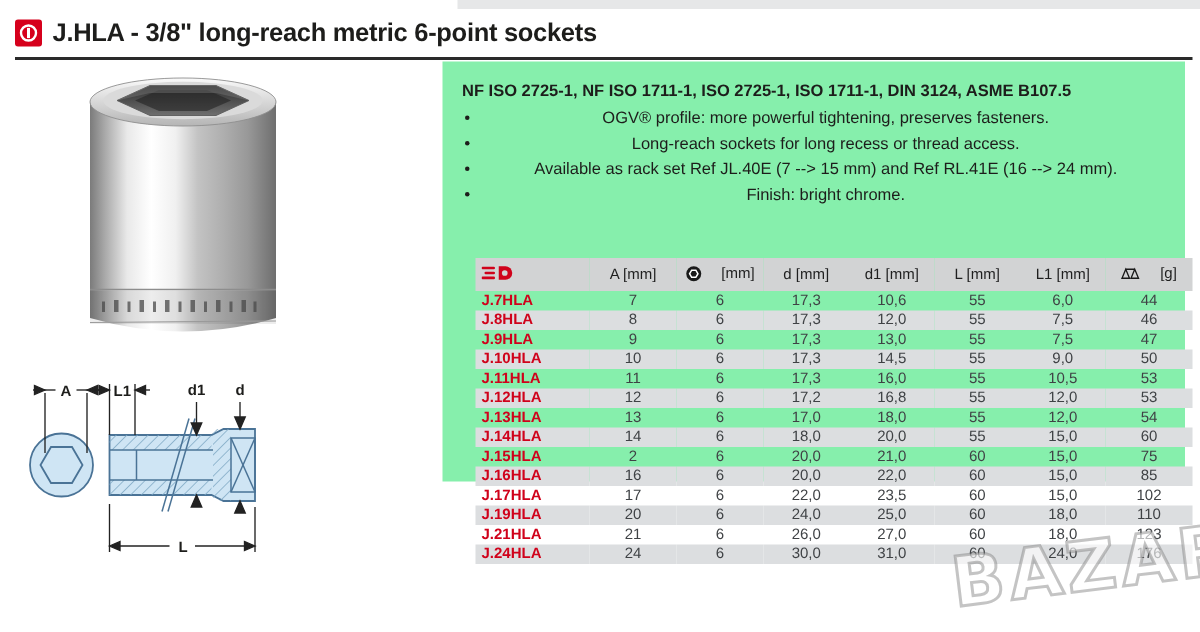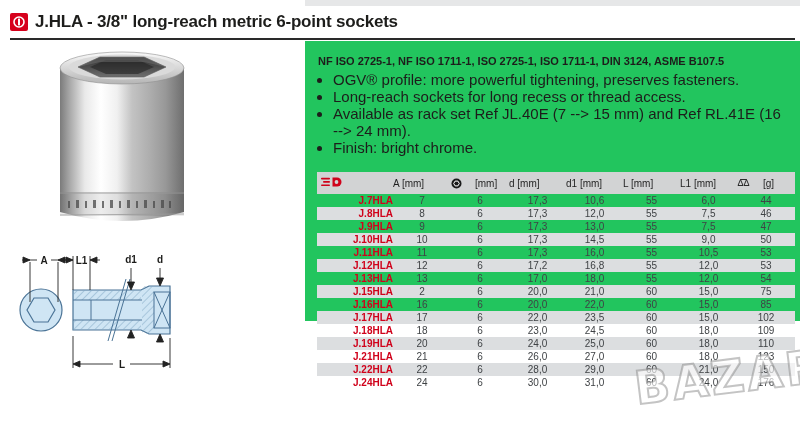--- a/index.html
+++ b/index.html
@@ -10,34 +10,34 @@
   .top-strip{position:absolute;left:305px;top:0;width:495px;height:6px;background:#e6e7e8;}
 
   
   .page-header{position:absolute;left:10px;top:12px;width:785px;display:flex;align-items:center;
                gap:7px;border-bottom:2px solid #2a2a2a;padding-bottom:6px;}
   .title-icon{width:18px;height:18px;background:#d6001c;border-radius:2px;flex:0 0 auto;
               display:flex;align-items:center;justify-content:center;}
   .page-title{font-size:17px;font-weight:bold;letter-spacing:-0.2px;color:#1d1d1b;white-space:nowrap;}
 
   
-  .panel{position:absolute;left:305px;top:41px;width:495px;height:280px;background:#22c55e;}
+  .panel{position:absolute;left:295px;top:41px;width:495px;height:280px;background:#86efac;}
   .standards{margin:13px 12px 3px 13px;font-size:11px;font-weight:bold;color:#1d1d1b;line-height:14px;}
-  .features{margin:3px 12px 12px 13px;padding-left:15px;font-size:15px;color:#1d1d1b;line-height:17px;}
+  .features{margin:3px 12px 12px 13px;padding-left:15px;font-size:11px;color:#1d1d1b;line-height:17px;text-align:center;}
   .features li{padding:0;margin:0;}
 
   
   .spec-table{position:absolute;left:317px;top:172px;width:478px;border-collapse:collapse;
               table-layout:fixed;font-size:10px;}
   .spec-table th{background:#d2d3d4;height:22px;font-weight:normal;color:#1f1f1f;
-                 text-align:left;padding:0;white-space:nowrap;}
+                 text-align:center;padding:0;white-space:nowrap;}
   .spec-table th.ref-th{text-align:left;padding-left:4px;}
   .spec-table td{height:13px;line-height:13px;padding:0;text-align:center;color:#3f4245;}
   .spec-table tbody tr:nth-child(even){background:#dcdee0;}
-  .spec-table td.ref{color:#d0021b;font-weight:bold;text-align:right;padding-left:4px;font-size:10px;}
+  .spec-table td.ref{color:#d0021b;font-weight:bold;text-align:left;padding-left:4px;font-size:10px;}
   .icon-wrap{display:inline-flex;align-items:center;gap:13px;vertical-align:middle;}
 
   
   .photo-svg{position:absolute;left:52px;top:44px;}
   .diagram-svg{position:absolute;left:8px;top:246px;}
 
   
   .watermark{position:absolute;left:634px;top:350px;font-size:46px;font-weight:bold;
              font-family:"DejaVu Sans", sans-serif;color:rgba(255,255,255,0.62);
              -webkit-text-stroke:2px rgba(125,125,125,0.45);transform:rotate(-7deg);
@@ -320,20 +320,30 @@
           <td class="ref">J.13HLA</td>
           <td>13</td>
           <td>6</td>
           <td>17,0</td>
           <td>18,0</td>
           <td>55</td>
           <td>12,0</td>
           <td>54</td>
         </tr>
         <tr>
+          <td class="ref">J.14HLA</td>
+          <td>14</td>
+          <td>6</td>
+          <td>18,0</td>
+          <td>20,0</td>
+          <td>55</td>
+          <td>15,0</td>
+          <td>60</td>
+        </tr>
+        <tr>
           <td class="ref">J.15HLA</td>
           <td>2</td>
           <td>6</td>
           <td>20,0</td>
           <td>21,0</td>
           <td>60</td>
           <td>15,0</td>
           <td>75</td>
         </tr>
         <tr>
@@ -350,60 +360,40 @@
           <td class="ref">J.17HLA</td>
           <td>17</td>
           <td>6</td>
           <td>22,0</td>
           <td>23,5</td>
           <td>60</td>
           <td>15,0</td>
           <td>102</td>
         </tr>
         <tr>
-          <td class="ref">J.18HLA</td>
-          <td>18</td>
-          <td>6</td>
-          <td>23,0</td>
-          <td>24,5</td>
-          <td>60</td>
-          <td>18,0</td>
-          <td>109</td>
-        </tr>
-        <tr>
           <td class="ref">J.19HLA</td>
           <td>20</td>
           <td>6</td>
           <td>24,0</td>
           <td>25,0</td>
           <td>60</td>
           <td>18,0</td>
           <td>110</td>
         </tr>
         <tr>
           <td class="ref">J.21HLA</td>
           <td>21</td>
           <td>6</td>
           <td>26,0</td>
           <td>27,0</td>
           <td>60</td>
           <td>18,0</td>
           <td>123</td>
         </tr>
         <tr>
-          <td class="ref">J.22HLA</td>
-          <td>22</td>
-          <td>6</td>
-          <td>28,0</td>
-          <td>29,0</td>
-          <td>60</td>
-          <td>21,0</td>
-          <td>150</td>
-        </tr>
-        <tr>
           <td class="ref">J.24HLA</td>
           <td>24</td>
           <td>6</td>
           <td>30,0</td>
           <td>31,0</td>
           <td>60</td>
           <td>24,0</td>
           <td>176</td>
         </tr>
       </tbody>

